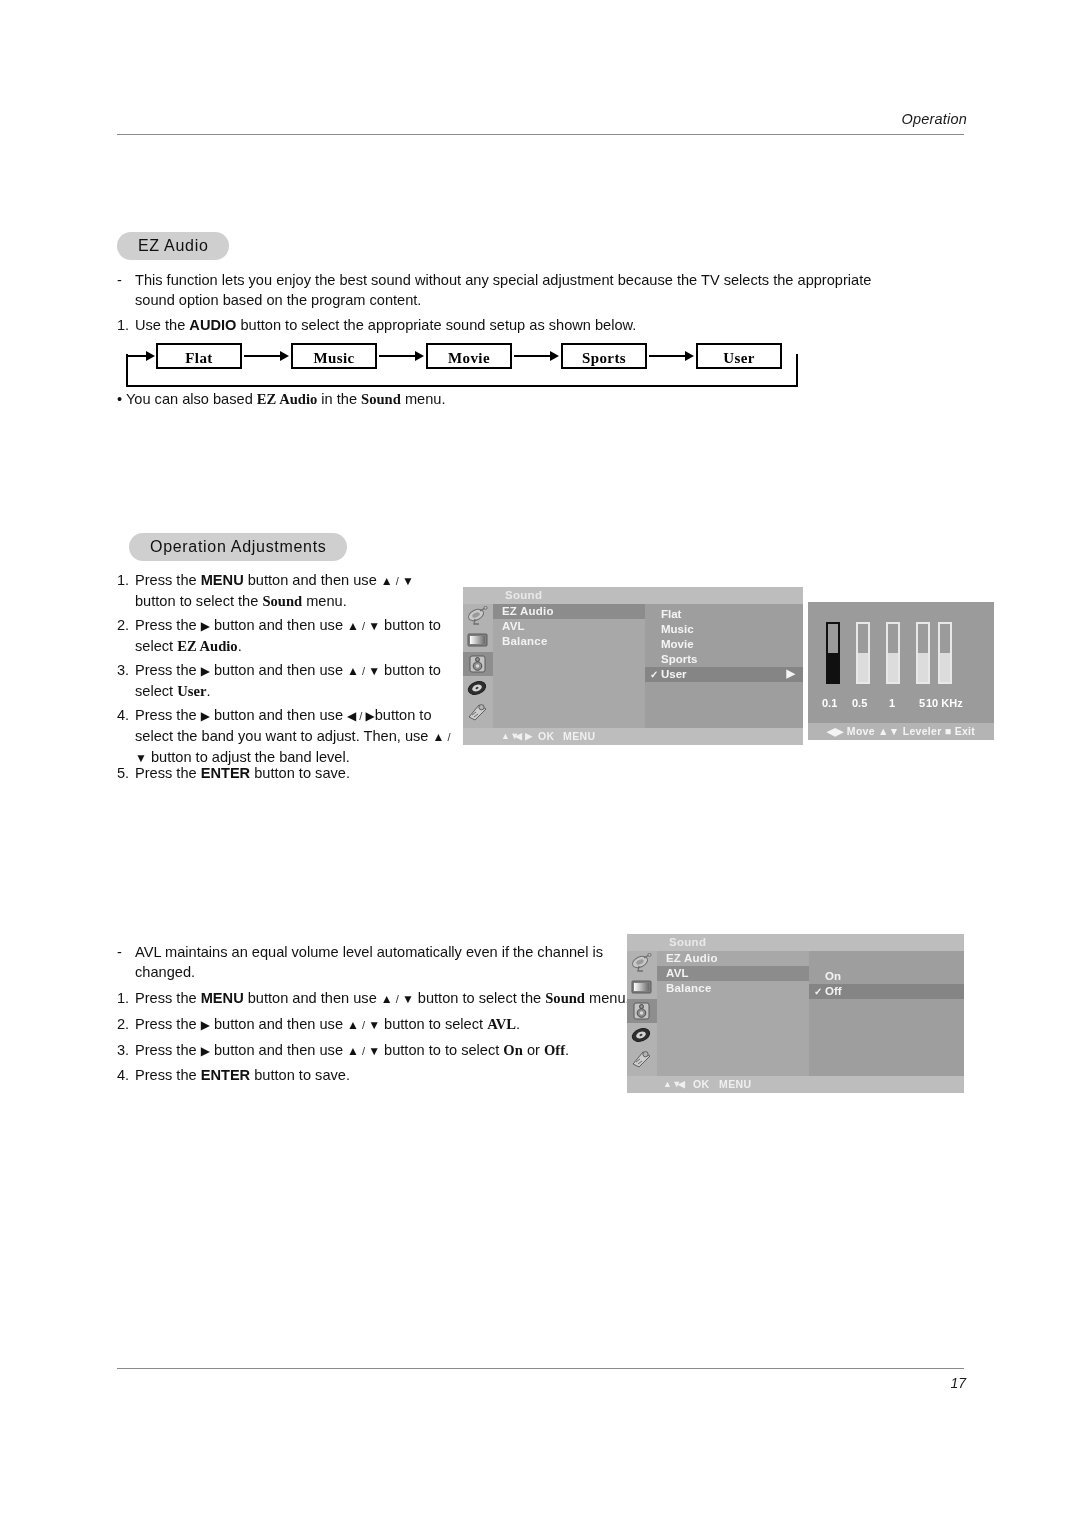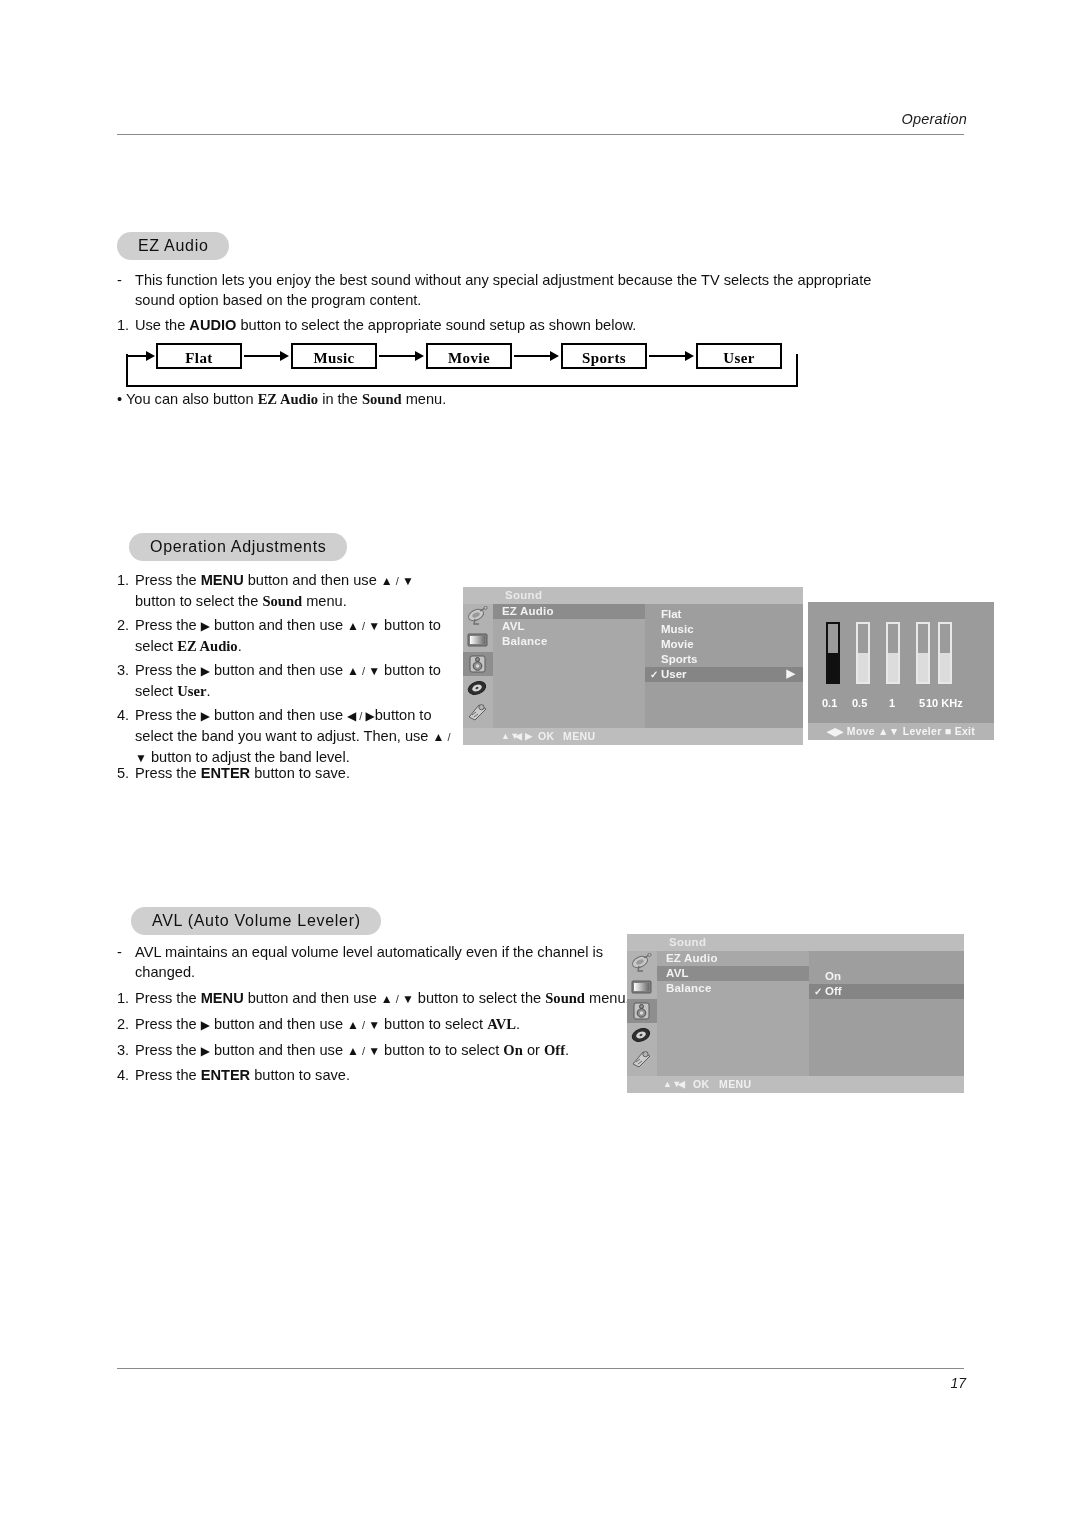--- a/index.html
+++ b/index.html
@@ -335,21 +335,21 @@
 
     <div class="fbox" style="left:435px; width:86px;">Sports</div>
     <div class="fline" style="left:523px; top:15px; width:38px; height:2px;"></div>
     <div class="ftri" style="left:559px; top:11px;"></div>
 
     <div class="fbox" style="left:570px; width:86px;">User</div>
   </div>
 
   <div class="txt" style="left:117px; top:389px; width:790px;">
     <span>•</span>
-    <span>You can also button </span><b class="ser">EZ Audio</b><span> in the </span><b class="ser">Sound</b><span> menu.</span>
+    <span>You can also based </span><b class="ser">EZ Audio</b><span> in the </span><b class="ser">Sound</b><span> menu.</span>
   </div>
 
   <div class="pill" style="left:129px; top:533px;">Operation Adjustments</div>
 
   <div class="hang" style="left:117px; top:570px; width:340px;">
     <span class="mark">1.</span>
     <span class="bodytext"><span>Press the </span><b>MENU</b><span> button and then use </span><span class="arr">▲</span><span class="sl"> / </span><span class="arr">▼</span><span>  button to select the </span><b class="ser">Sound</b><span> menu.</span></span>
   </div>
 
   <div class="hang" style="left:117px; top:615px; width:340px;">
@@ -486,21 +486,20 @@
       <div class="eq-bar">
           <div class="eq-fill"></div>
         </div>
       <div class="eq-label" style="left:-12px;text-align:center;">10 KHz</div>
     </div>
     <div class="eq-foot">
       <span>◀▶ Move ▲▼ Leveler ■ Exit</span>
     </div>
   </div>
 
-  <div class="pill" style="left:131px; top:907px;">AVL (Auto Volume Leveler)</div>
 
   <div class="hang" style="left:117px; top:942px; width:510px;">
     <span class="mark">-</span>
     <span class="bodytext">AVL maintains an equal volume level automatically even if the channel is changed.</span>
   </div>
 
   <div class="hang" style="left:117px; top:988px; width:530px;">
     <span class="mark">1.</span>
     <span class="bodytext"><span>Press the </span><b>MENU</b><span> button and then use </span><span class="arr">▲</span><span class="sl"> / </span><span class="arr">▼</span><span> button to select the </span><b class="ser">Sound</b><span> menu.</span></span>
   </div>

